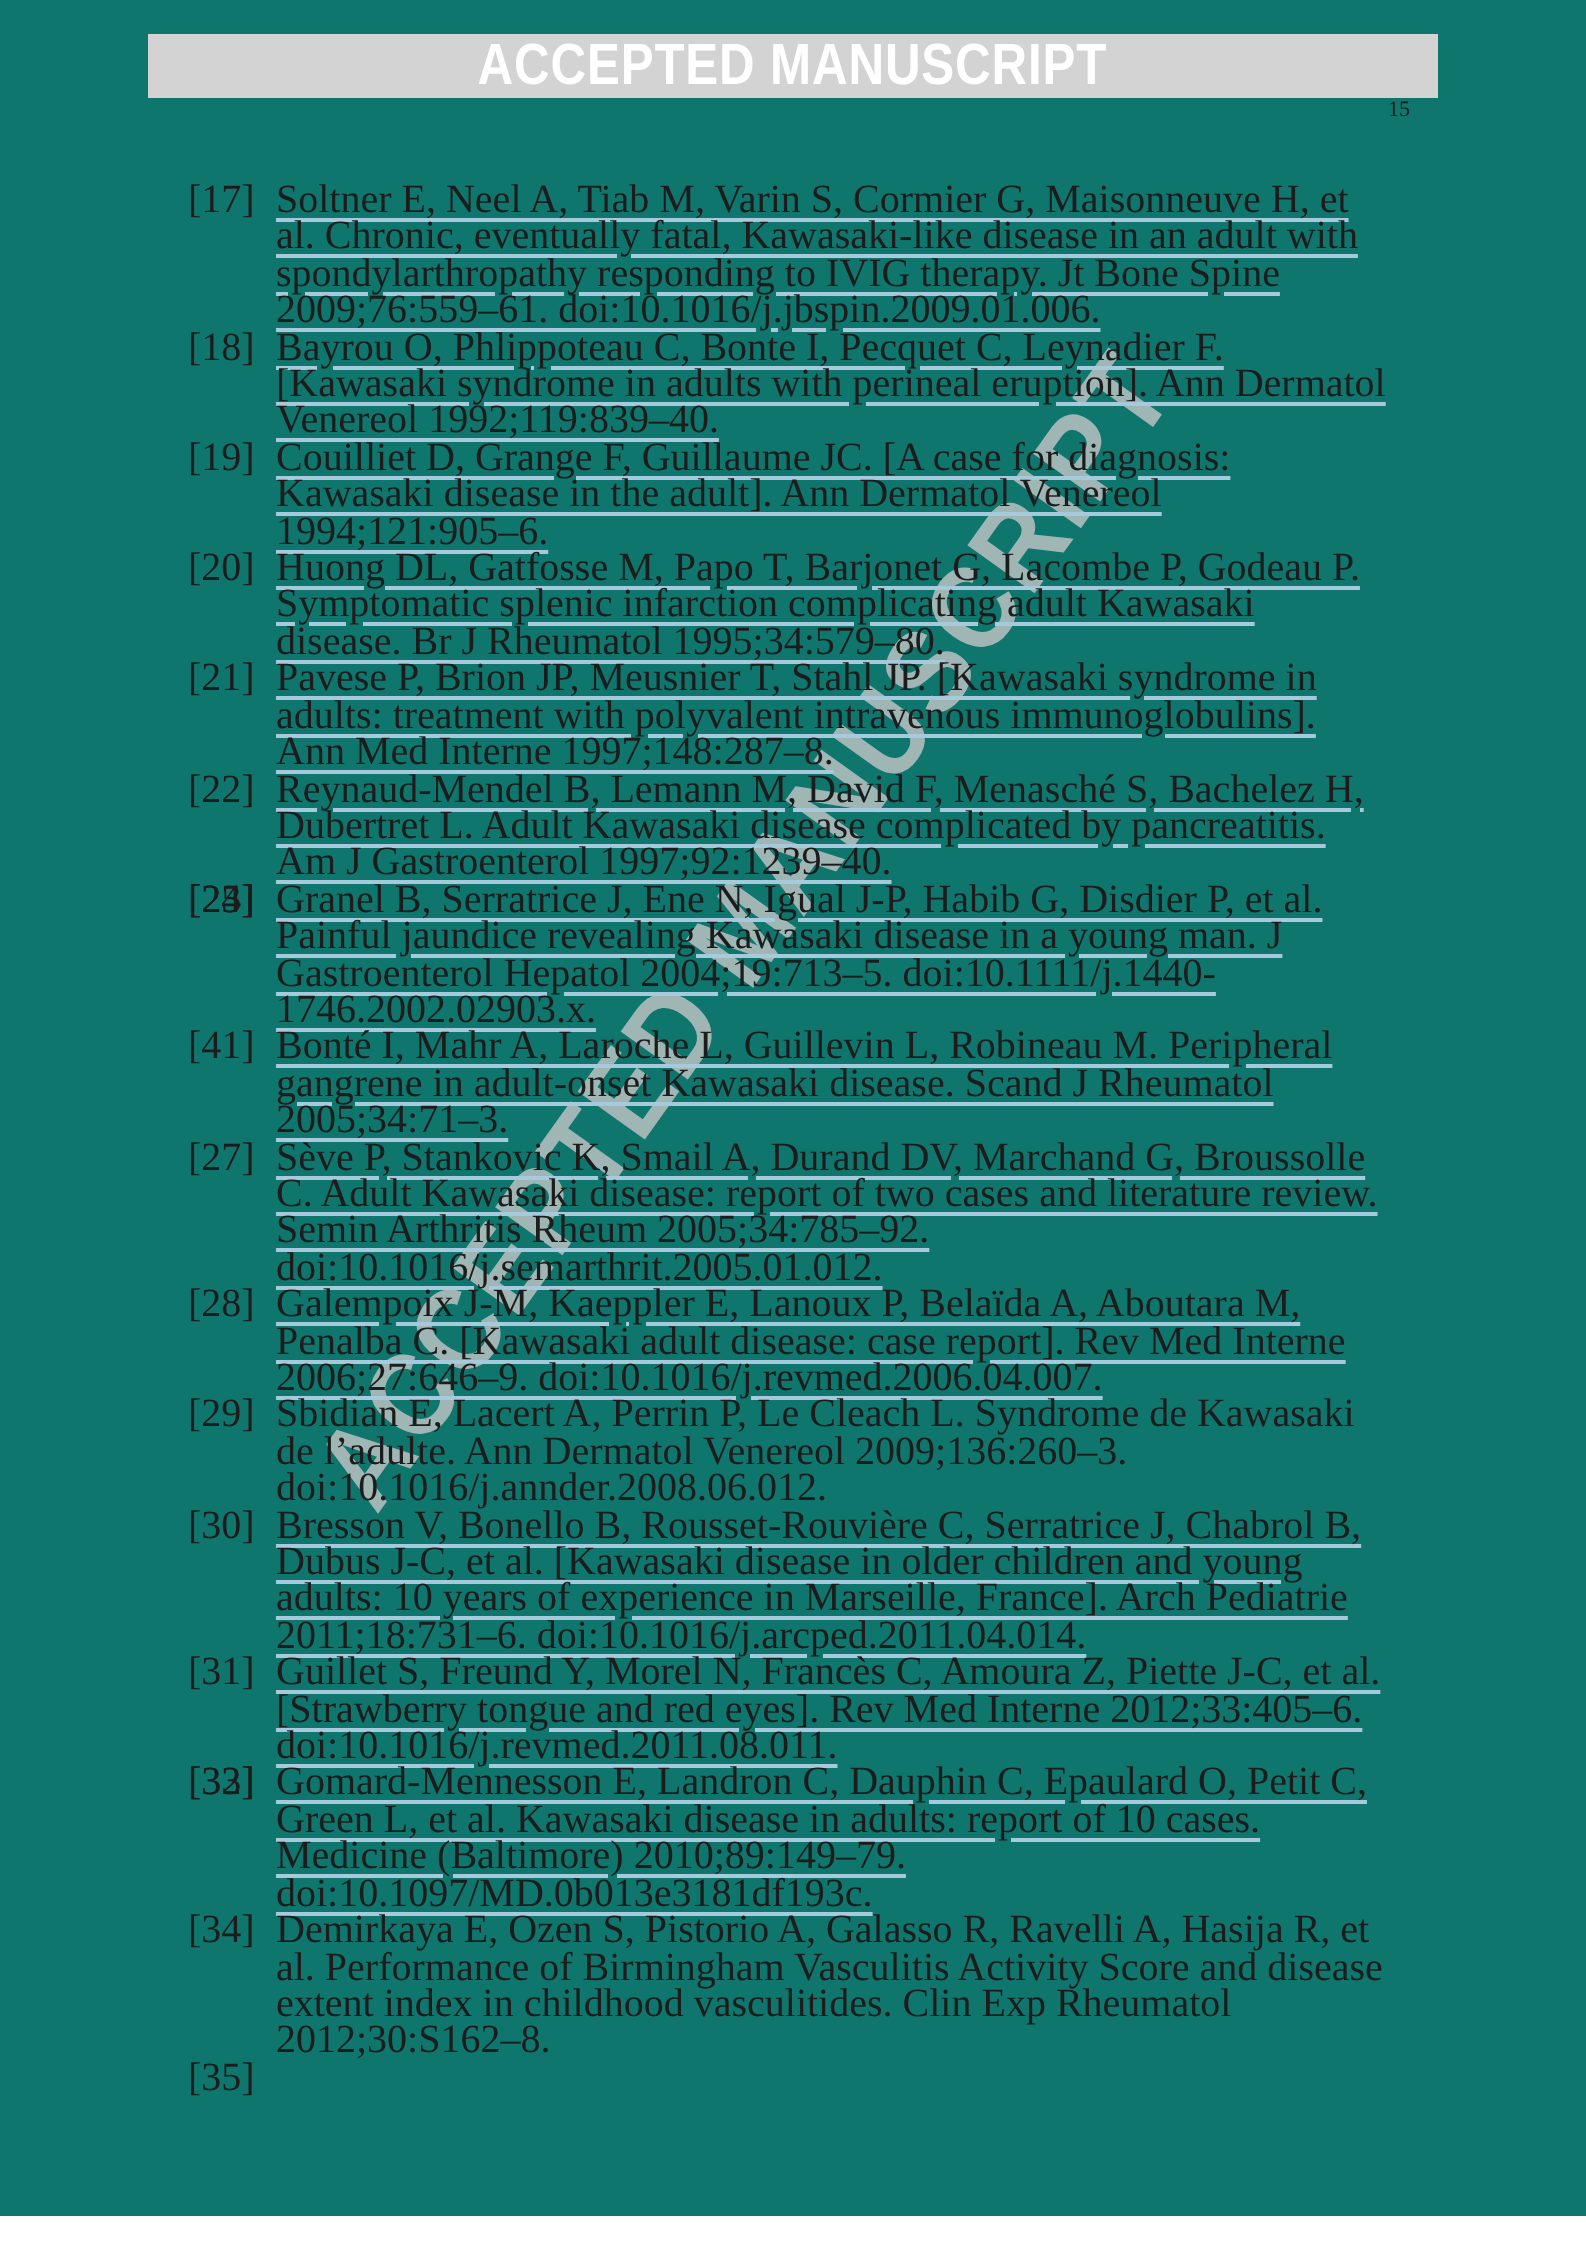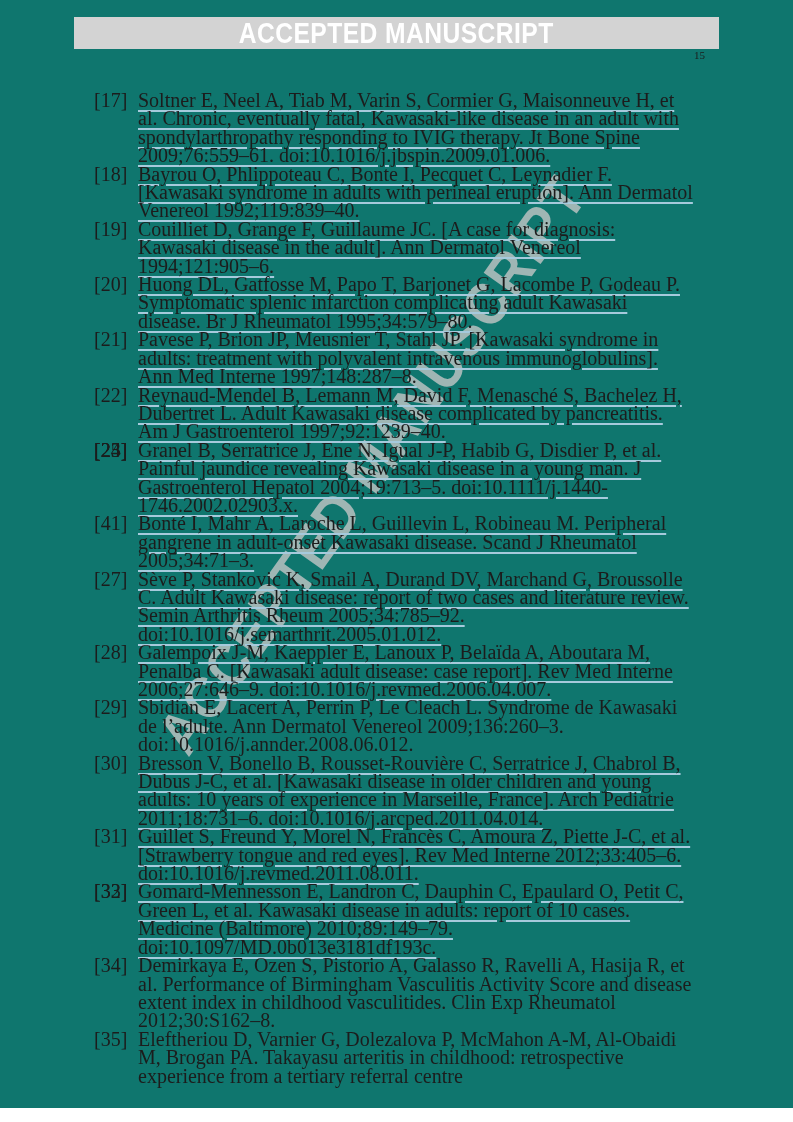--- a/index.html
+++ b/index.html
@@ -162,17 +162,17 @@
 
     <div class="ref">
       <span class="ref-num">[33]</span><span class="ref-text linked">Gomard-Mennesson E, Landron C, Dauphin C, Epaulard O, Petit C, Green L, et al. Kawasaki disease in adults: report of 10 cases. Medicine (Baltimore) 2010;89:149–79. doi:10.1097/MD.0b013e3181df193c.</span>
     </div>
 
     <div class="ref">
       <span class="ref-num">[34]</span><span class="ref-text">Demirkaya E, Ozen S, Pistorio A, Galasso R, Ravelli A, Hasija R, et al. Performance of Birmingham Vasculitis Activity Score and disease extent index in childhood vasculitides. Clin Exp Rheumatol 2012;30:S162–8.</span>
     </div>
 
     <div class="ref">
-      <span class="ref-num">[35]</span><span class="ref-text">Eleftheriou D, Varnier G, Dolezalova P, McMahon A-M, Al-Obaidi M, Brogan PA. Takayasu arteritis in childhood: retrospective experience from a tertiary referral centre</span>
+      <span class="ref-num">[35]</span>
     </div>
   </div>
 
 </div>
 
 </body></html>

